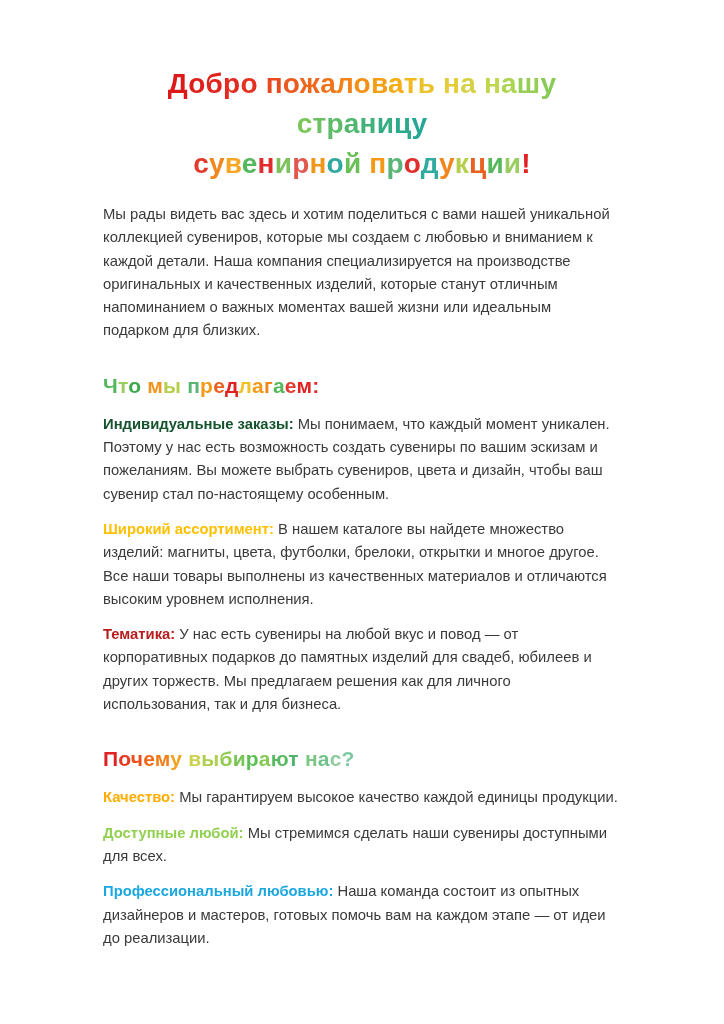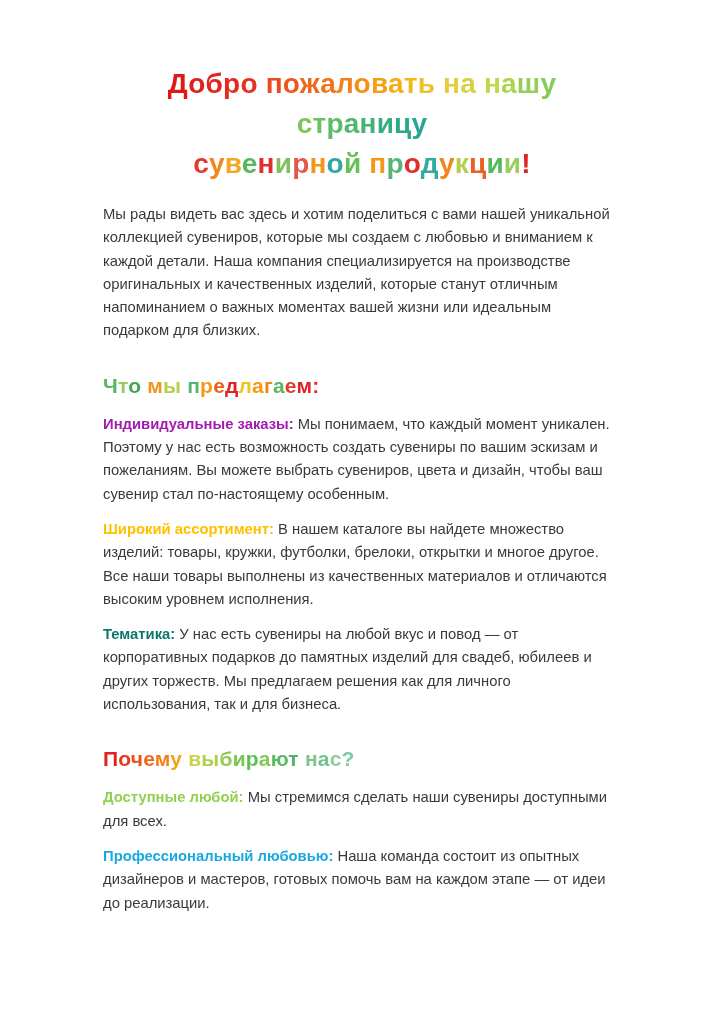--- a/index.html
+++ b/index.html
@@ -43,37 +43,41 @@
   <h1 class="title">
     <span class="title-line"><span style="color: rgb(221, 26, 26);">Д</span><span style="color: rgb(223, 31, 28);">о</span><span style="color: rgb(225, 37, 30);">б</span><span style="color: rgb(227, 42, 32);">р</span><span style="color: rgb(229, 48, 34);">о</span><span style="color: rgb(229, 48, 34);"> </span><span style="color: rgb(234, 74, 32);">п</span><span style="color: rgb(236, 88, 30);">о</span><span style="color: rgb(239, 102, 28);">ж</span><span style="color: rgb(241, 116, 26);">а</span><span style="color: rgb(243, 130, 24);">л</span><span style="color: rgb(244, 144, 22);">о</span><span style="color: rgb(245, 158, 20);">в</span><span style="color: rgb(246, 172, 18);">а</span><span style="color: rgb(240, 186, 30);">т</span><span style="color: rgb(234, 195, 44);">ь</span><span style="color: rgb(234, 195, 44);"> </span><span style="color: rgb(229, 204, 58);">н</span><span style="color: rgb(213, 209, 69);">а</span><span style="color: rgb(213, 209, 69);"> </span><span style="color: rgb(192, 214, 75);">н</span><span style="color: rgb(171, 213, 78);">а</span><span style="color: rgb(150, 207, 83);">ш</span><span style="color: rgb(136, 203, 87);">у</span><span style="color: rgb(136, 203, 87);"> </span><span style="color: rgb(122, 198, 91);">с</span><span style="color: rgb(108, 193, 98);">т</span><span style="color: rgb(94, 188, 105);">р</span><span style="color: rgb(80, 183, 113);">а</span><span style="color: rgb(66, 178, 121);">н</span><span style="color: rgb(53, 173, 130);">и</span><span style="color: rgb(43, 169, 139);">ц</span><span style="color: rgb(38, 166, 148);">у</span></span>
     <span class="title-line"><span style="color: rgb(226, 59, 46);">с</span><span style="color: rgb(240, 134, 28);">у</span><span style="color: rgb(245, 166, 35);">в</span><span style="color: rgb(86, 184, 92);">е</span><span style="color: rgb(224, 45, 45);">н</span><span style="color: rgb(125, 194, 95);">и</span><span style="color: rgb(226, 87, 78);">р</span><span style="color: rgb(240, 150, 25);">н</span><span style="color: rgb(47, 168, 160);">о</span><span style="color: rgb(107, 191, 89);">й</span><span style="color: rgb(107, 191, 89);"> </span><span style="color: rgb(244, 153, 23);">п</span><span style="color: rgb(88, 181, 117);">р</span><span style="color: rgb(224, 45, 45);">о</span><span style="color: rgb(49, 171, 160);">д</span><span style="color: rgb(240, 134, 28);">у</span><span style="color: rgb(181, 206, 76);">к</span><span style="color: rgb(234, 96, 32);">ц</span><span style="color: rgb(86, 184, 92);">и</span><span style="color: rgb(154, 205, 96);">и</span><span style="color: rgb(224, 34, 34);">!</span></span>
   </h1>
 
   <p class="para">Мы рады видеть вас здесь и хотим поделиться с вами нашей уникальной коллекцией сувениров, которые мы создаем с любовью и вниманием к каждой детали. Наша компания специализируется на производстве оригинальных и качественных изделий, которые станут отличным напоминанием о важных моментах вашей жизни или идеальным подарком для близких.</p>
 
   <h2 class="section-heading"><span style="color: rgb(86, 184, 92);">Ч</span><span style="color: rgb(154, 205, 96);">т</span><span style="color: rgb(63, 168, 76);">о</span><span style="color: rgb(63, 168, 76);"> </span><span style="color: rgb(242, 147, 27);">м</span><span style="color: rgb(181, 206, 76);">ы</span><span style="color: rgb(181, 206, 76);"> </span><span style="color: rgb(88, 181, 117);">п</span><span style="color: rgb(244, 153, 23);">р</span><span style="color: rgb(234, 96, 32);">е</span><span style="color: rgb(224, 34, 34);">д</span><span style="color: rgb(242, 193, 36);">л</span><span style="color: rgb(244, 153, 23);">а</span><span style="color: rgb(240, 134, 28);">г</span><span style="color: rgb(86, 184, 92);">а</span><span style="color: rgb(226, 59, 46);">е</span><span style="color: rgb(224, 34, 34);">м</span><span style="color: rgb(224, 45, 45);">:</span></h2>
 
   <p class="para">
-    <span class="item-label" style="color: #a21caf;">Индивидуальные заказы:</span>
+    <span class="item-label" style="color: #14532d;">Индивидуальные заказы:</span>
     <span>Мы понимаем, что каждый момент уникален. Поэтому у нас есть возможность создать сувениры по вашим эскизам и пожеланиям. Вы можете выбрать сувениров, цвета и дизайн, чтобы ваш сувенир стал по-настоящему особенным.</span>
   </p>
 
   <p class="para">
     <span class="item-label" style="color: rgb(255, 192, 0);">Широкий ассортимент:</span>
-    <span>В нашем каталоге вы найдете множество изделий: товары, кружки, футболки, брелоки, открытки и многое другое. Все наши товары выполнены из качественных материалов и отличаются высоким уровнем исполнения.</span>
+    <span>В нашем каталоге вы найдете множество изделий: магниты, цвета, футболки, брелоки, открытки и многое другое. Все наши товары выполнены из качественных материалов и отличаются высоким уровнем исполнения.</span>
   </p>
 
   <p class="para">
-    <span class="item-label" style="color: #0f766e;">Тематика:</span>
+    <span class="item-label" style="color: #b91c1c;">Тематика:</span>
     <span>У нас есть сувениры на любой вкус и повод — от корпоративных подарков до памятных изделий для свадеб, юбилеев и других торжеств. Мы предлагаем решения как для личного использования, так и для бизнеса.</span>
   </p>
 
 
   <h2 class="section-heading"><span style="color: rgb(224, 34, 34);">П</span><span style="color: rgb(230, 57, 31);">о</span><span style="color: rgb(236, 80, 28);">ч</span><span style="color: rgb(241, 103, 25);">е</span><span style="color: rgb(244, 126, 23);">м</span><span style="color: rgb(240, 163, 30);">у</span><span style="color: rgb(240, 163, 30);"> </span><span style="color: rgb(203, 211, 78);">в</span><span style="color: rgb(175, 207, 79);">ы</span><span style="color: rgb(147, 202, 81);">б</span><span style="color: rgb(119, 197, 83);">и</span><span style="color: rgb(91, 192, 85);">р</span><span style="color: rgb(133, 200, 83);">а</span><span style="color: rgb(88, 186, 98);">ю</span><span style="color: rgb(79, 181, 110);">т</span><span style="color: rgb(79, 181, 110);"> </span><span style="color: rgb(127, 199, 135);">н</span><span style="color: rgb(114, 195, 137);">а</span><span style="color: rgb(143, 205, 157);">с</span><span style="color: rgb(127, 201, 163);">?</span></h2>
 
+  <p class="para">
+    <span class="item-label" style="color: rgb(255, 173, 0);">Качество:</span>
+    <span>Мы гарантируем высокое качество каждой единицы продукции.</span>
+  </p>
 
   <p class="para">
     <span class="item-label" style="color: rgb(146, 208, 80);">Доступные любой:</span>
     <span>Мы стремимся сделать наши сувениры доступными для всех.</span>
   </p>
 
   <p class="para">
     <span class="item-label" style="color: rgb(27, 168, 224);">Профессиональный любовью:</span>
     <span>Наша команда состоит из опытных дизайнеров и мастеров, готовых помочь вам на каждом этапе — от идеи до реализации.</span>
   </p>

